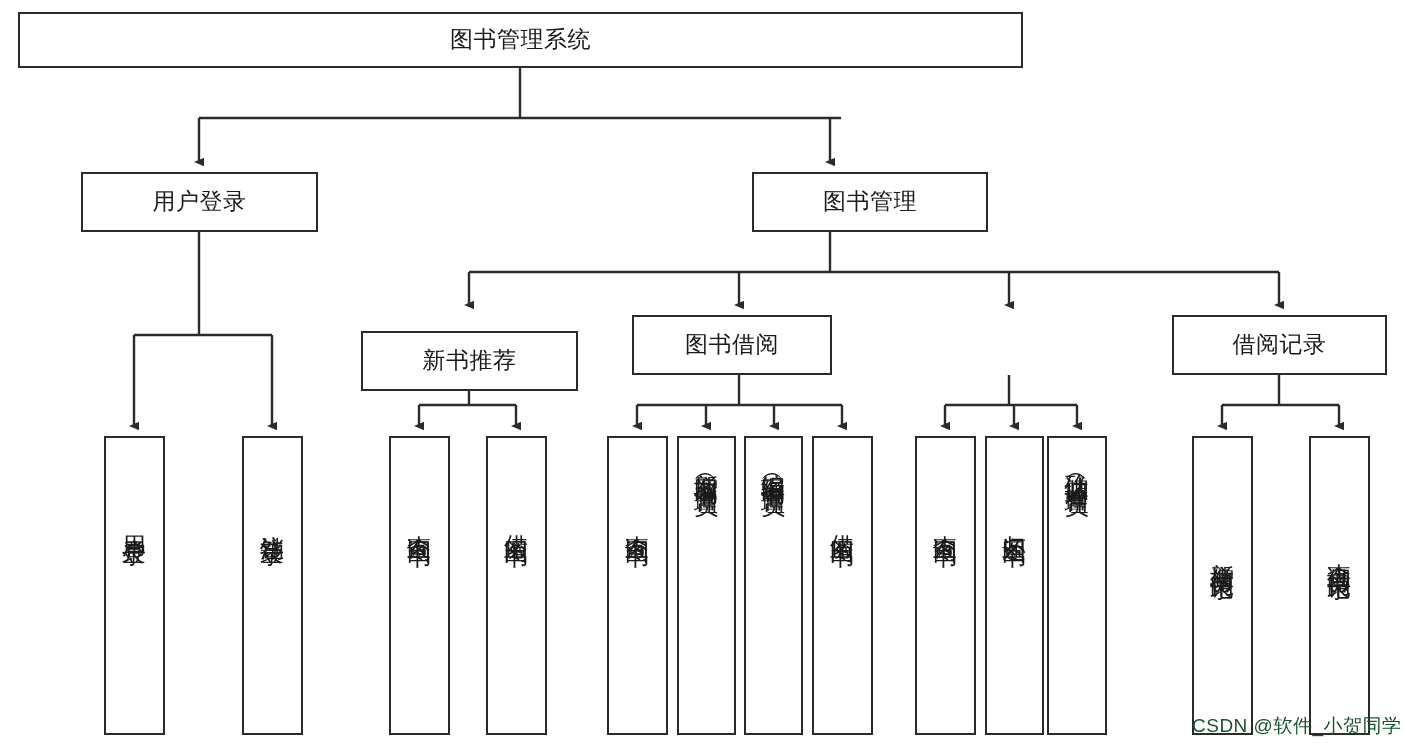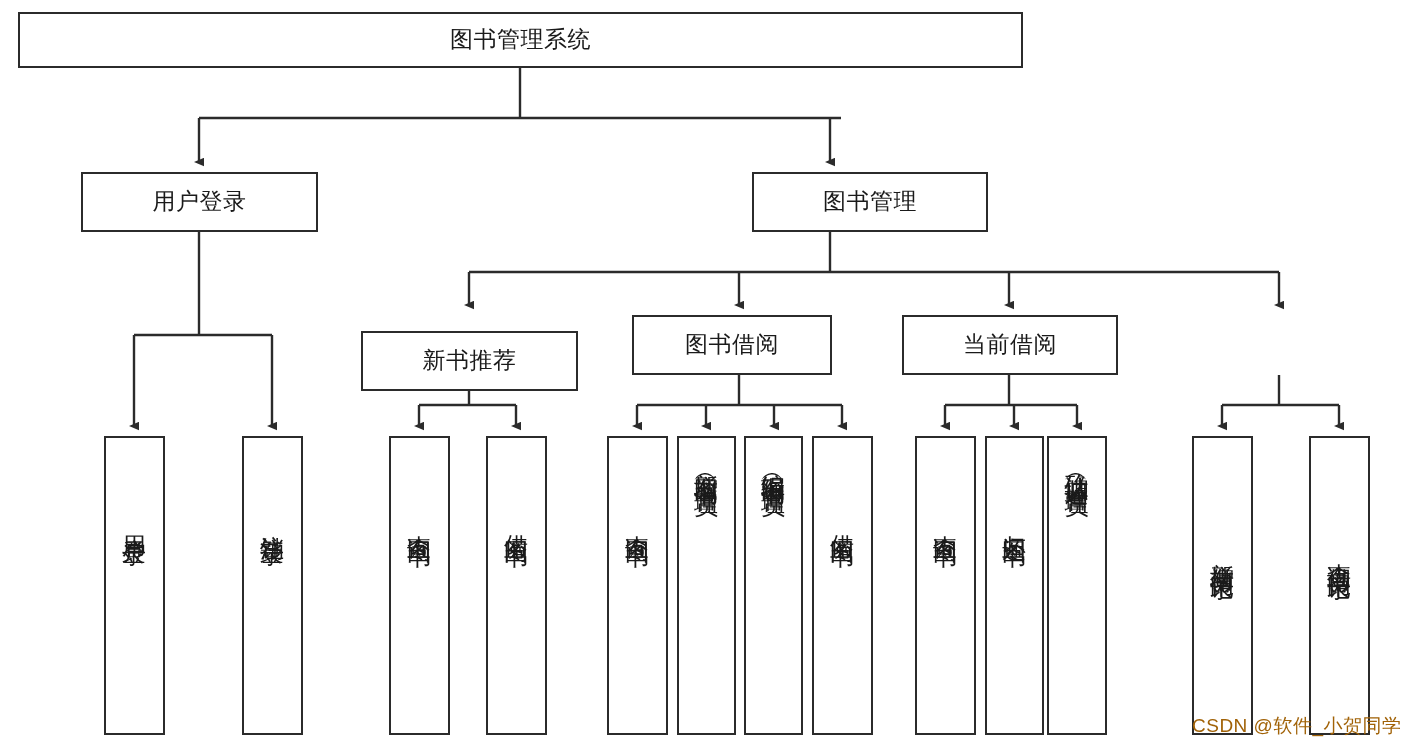--- a/index.html
+++ b/index.html
@@ -68,21 +68,21 @@
     margin-top: 10px;
   }
   .node.vertical.low .node-label {
     margin-top: 100px;
   }
   .watermark {
     position: absolute;
     left: 1192px;
     top: 713px;
     font-size: 19px;
-    color: #a16207;
+    color: #14532d;
     white-space: nowrap;
     letter-spacing: 0.5px;
   }
 </style>
 </head>
 <body>
 
 <div id="diagram-root">
 
   <svg class="edges" viewBox="0 0 1405 747" xmlns="http://www.w3.org/2000/svg">
@@ -145,22 +145,22 @@
   <div class="node horizontal" style="left:752px; top:172px; width:236px; height:60px;">
     <span class="node-label">图书管理</span>
   </div>
 
   <div class="node horizontal" style="left:361px; top:331px; width:217px; height:60px;">
     <span class="node-label">新书推荐</span>
   </div>
   <div class="node horizontal" style="left:632px; top:315px; width:200px; height:60px;">
     <span class="node-label">图书借阅</span>
   </div>
-  <div class="node horizontal" style="left:902px; top:315px; width:216px; height:60px;">
-    <span class="node-label">当前借阅</span>
+  <div class="node horizontal" style="left:1172px; top:315px; width:215px; height:60px;">
+    <span class="node-label">借阅记录</span>
   </div>
 
   <div class="node vertical mid" style="left:104px; top:436px; width:61px; height:299px;">
     <span class="node-label">用户登录</span>
   </div>
   <div class="node vertical mid" style="left:242px; top:436px; width:61px; height:299px;">
     <span class="node-label">注销登录</span>
   </div>
 
   <div class="node vertical mid" style="left:389px; top:436px; width:61px; height:299px;">

